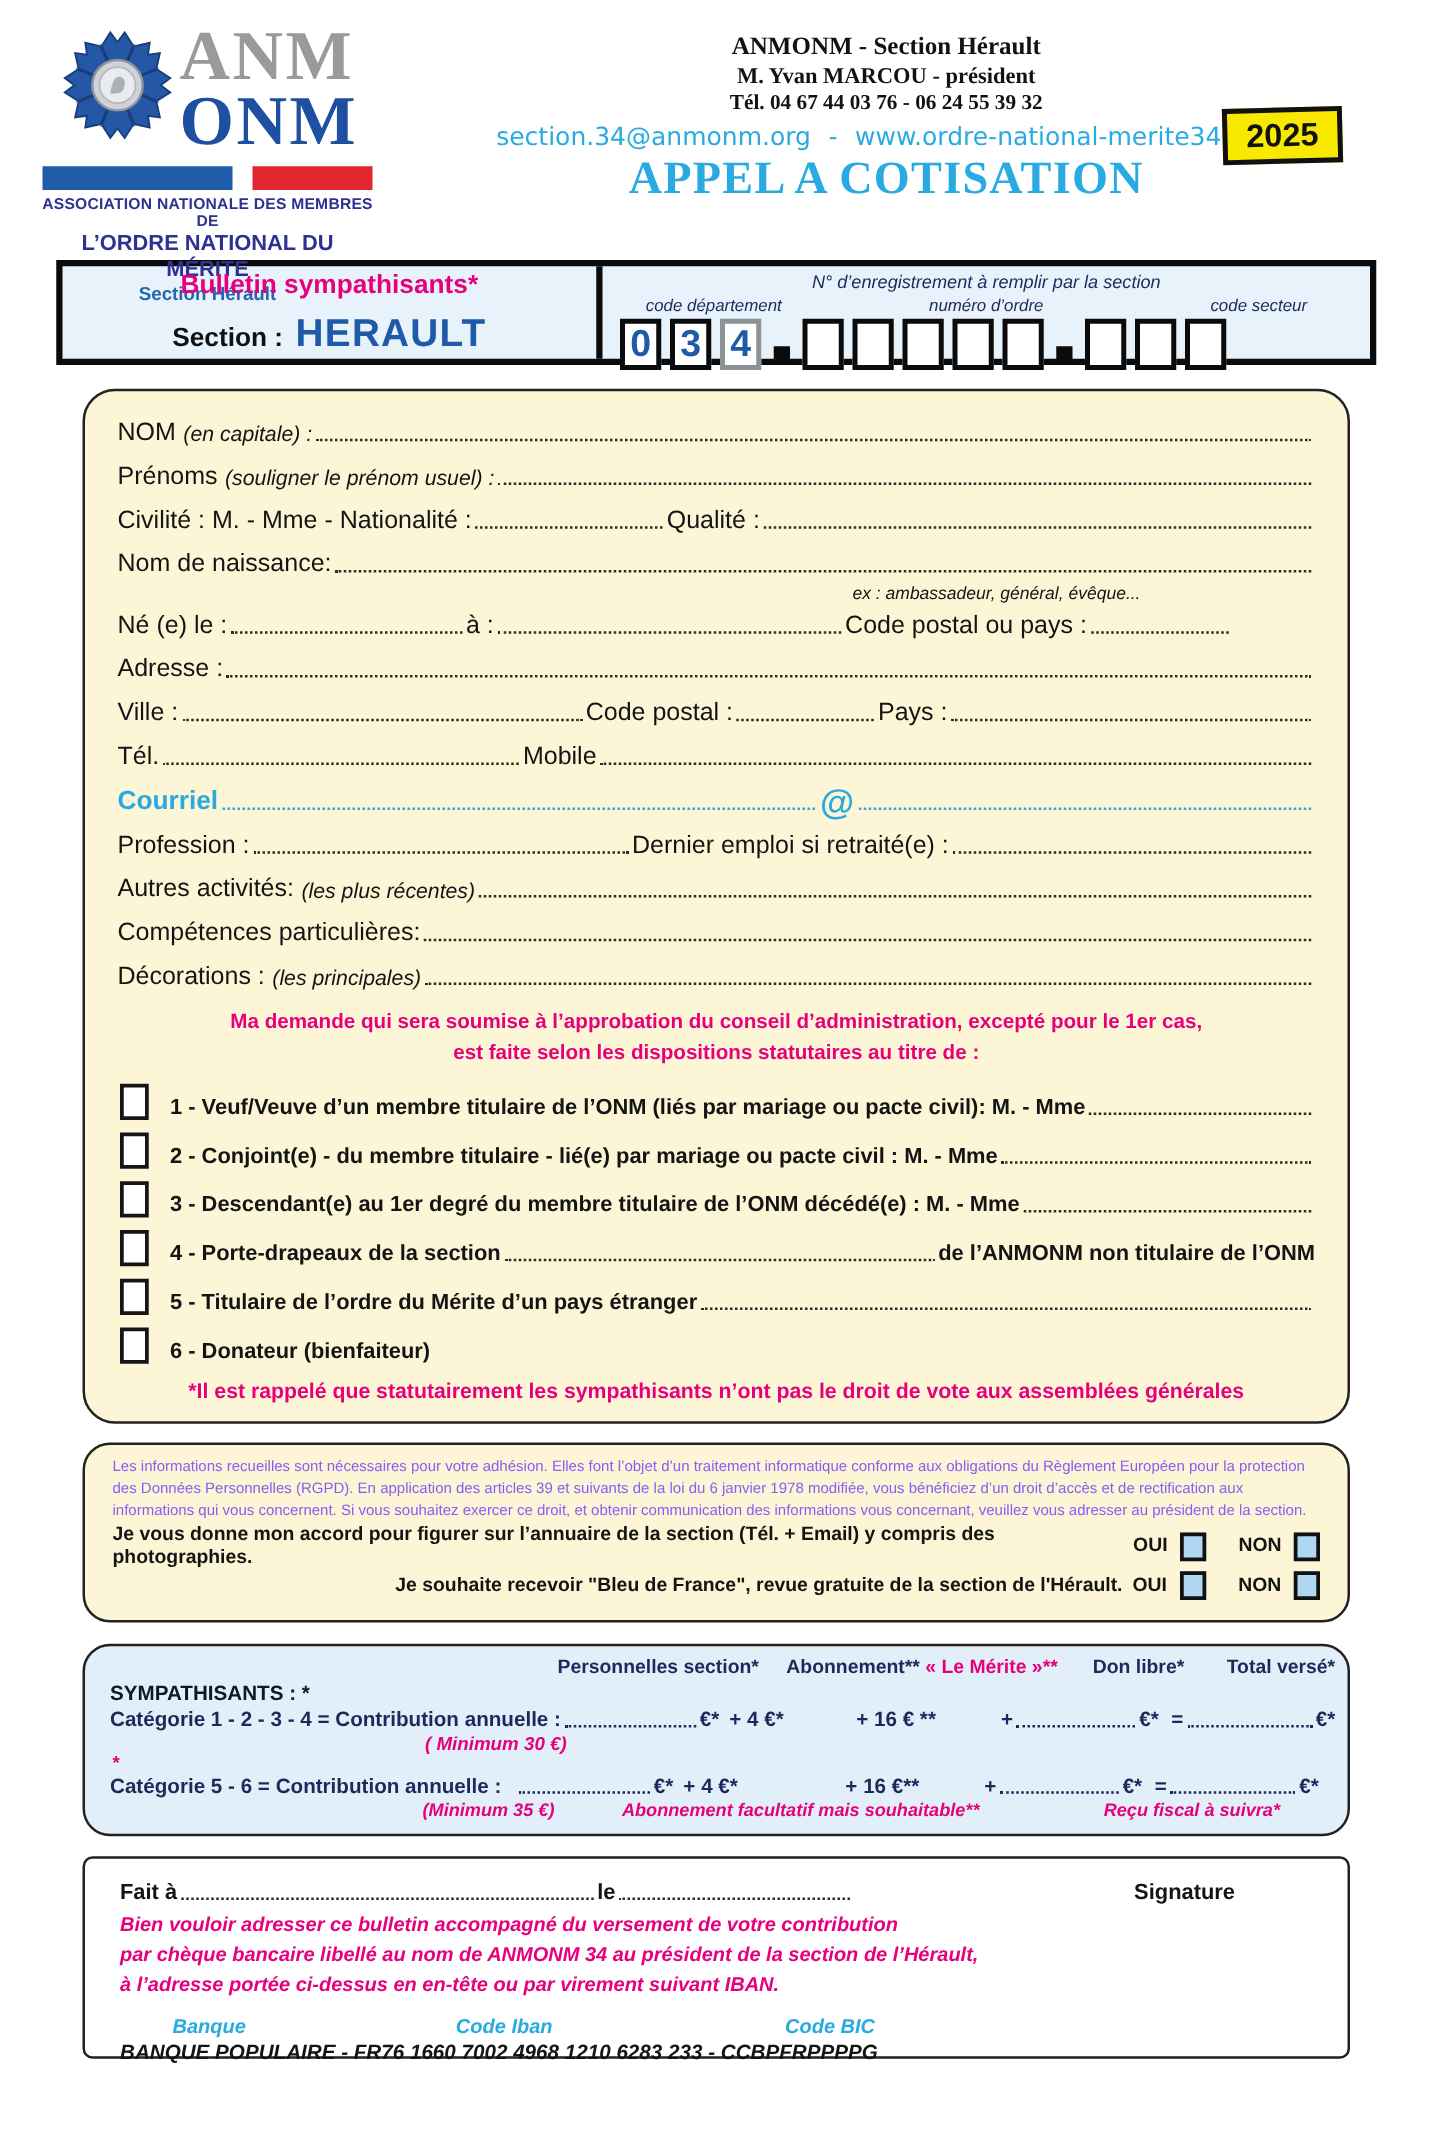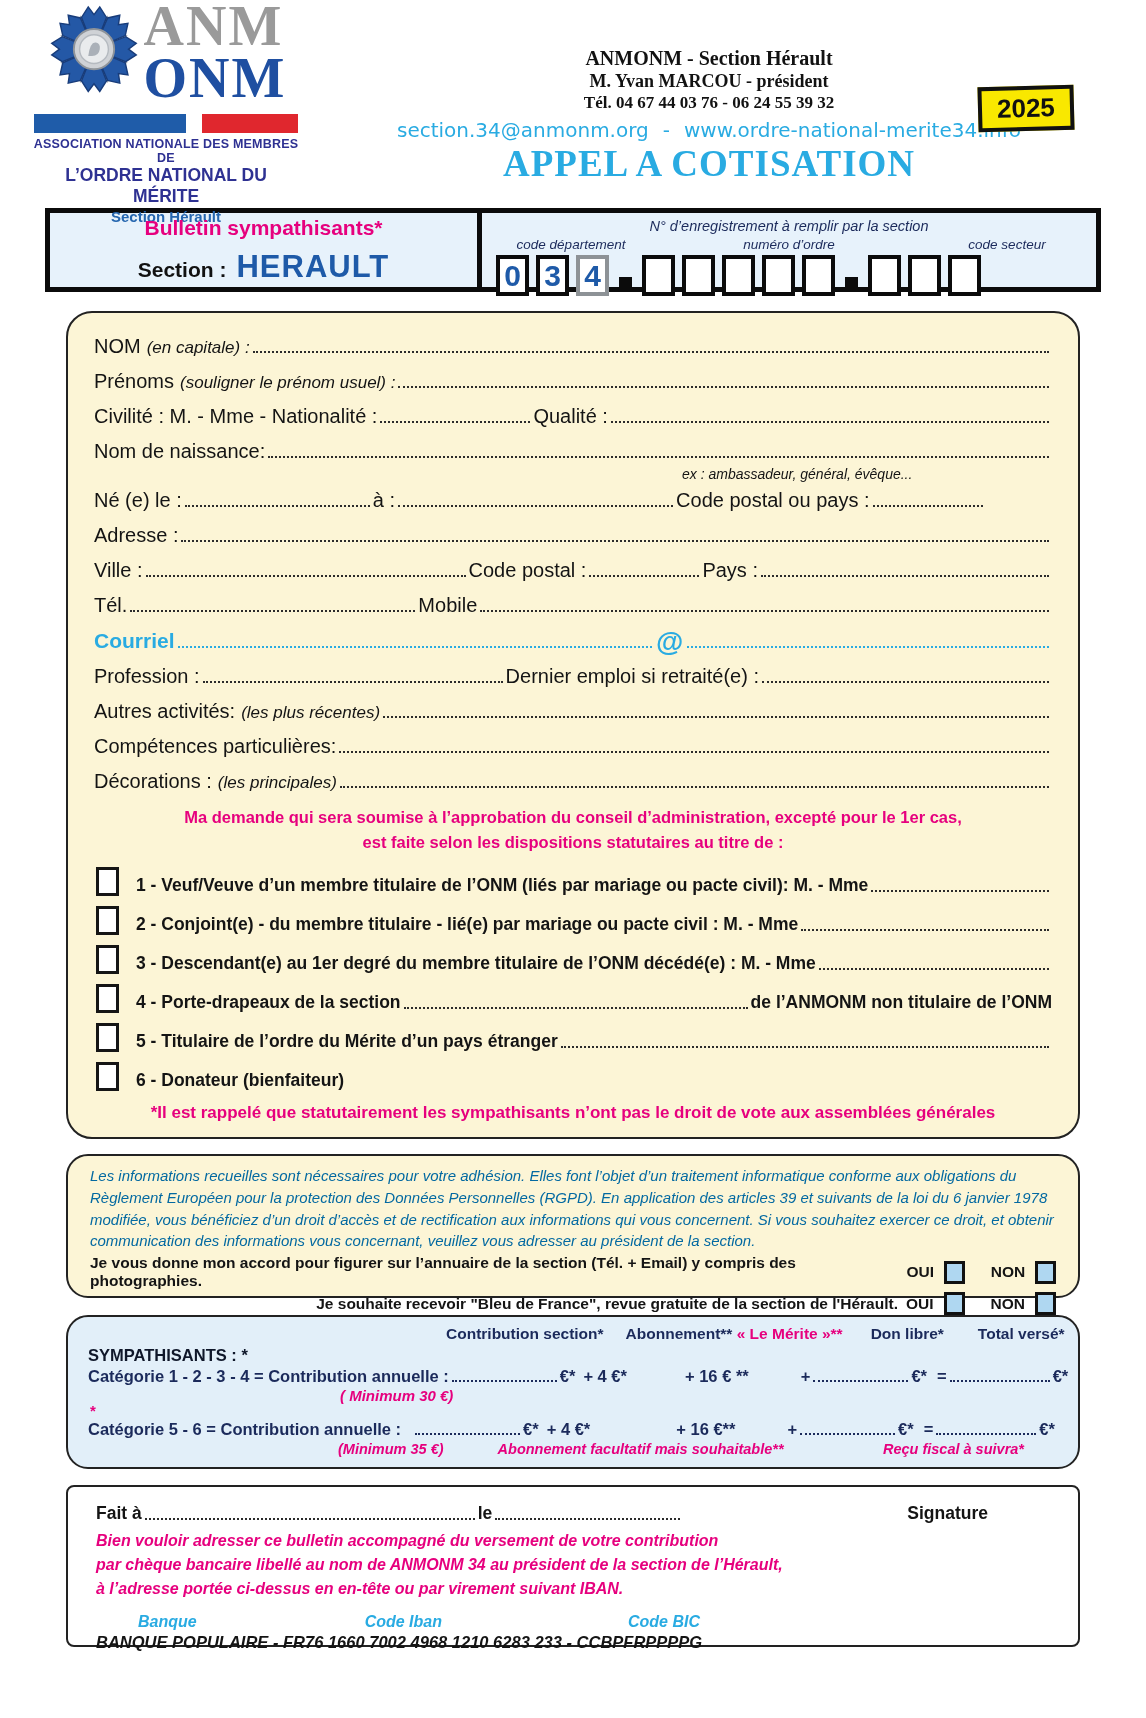--- a/index.html
+++ b/index.html
@@ -1,20 +1,20 @@
 <!DOCTYPE html>
 <html><head>
 <meta charset="utf-8">
 <style>
   * { margin:0; padding:0; box-sizing:border-box; }
   body { background:#ffffff; font-family:"Liberation Sans", sans-serif; }
   .page { position:relative; width:1146px; height:1718px; background:#fff; overflow:hidden; }
 
   
-  .hdr { display:flex; padding:16px 30px 0 30px; height:206px;align-items:center; }
+  .hdr { display:flex; padding:16px 30px 0 30px; height:206px; }
   .logo { width:272px; flex:0 0 272px; text-align:center; }
   .logo-row { display:flex; align-items:center; justify-content:center; }
   .medal { width:96px; height:112px; margin-right:2px; flex:0 0 96px; }
   .logo-letters { text-align:left; font-family:"Liberation Serif", serif; font-weight:700; }
   .anm { font-size:56px; line-height:.92; color:#9a9a9a; letter-spacing:2px; }
   .onm { font-size:56px; line-height:.92; color:#1F4FA1; letter-spacing:2px; }
   .flagbar { display:flex; height:19px; margin:5px 4px 4px 4px; }
   .fb-blue { width:152px; background:#1F5CA9; }
   .fb-gap  { width:16px; background:transparent; }
   .fb-red  { width:96px; background:#E0272E; }
@@ -70,21 +70,21 @@
   .notice { color:#E6007E; font-weight:700; text-align:center; font-size:16.5px; line-height:1.5; margin:4px 0 12px 0; }
   .cat-row { display:flex; align-items:flex-end; margin-bottom:10px; white-space:nowrap; }
   .cat-box { flex:0 0 23px; height:29px; border:3px solid #151515; background:#fff; margin:0 17px 0 2px; align-self:center; }
   .cat-label { font-weight:700; font-size:17.5px; }
   .cat-row .dots { border-bottom:2.2px dotted #2b2b2b; margin-bottom:4px; }
   .footnote { color:#E6007E; font-weight:700; font-size:17px; text-align:center; margin-top:12px; }
 
   
   .rgpdbox { margin:15px 66px 0 66px; height:144px; border:2px solid #222; border-radius:22px;
              background:#FCF5D6; padding:9px 22px 6px 22px; }
-  .rgpd-body { font-style:italic; font-size:15px; line-height:1.45; color:#0369a1; }
+  .rgpd-body { font-size:12px; line-height:1.45; color:#8b5cf6; }
   .consent { display:flex; justify-content:flex-end; align-items:center; font-weight:700; font-size:15.5px; margin-top:2px; color:#141414; }
   .cbox { width:21px; height:23px; border:3.5px solid #111; background:#AFD7F1; margin-left:10px; }
   .consent .non { margin-left:26px; }
 
   
   .contribbox { margin:17px 66px 0 66px; height:154px; border:2px solid #222; border-radius:22px;
                 background:#E2EFF9; padding:8px 20px 0 20px; color:#1B2A5B; font-weight:700; }
   .chead { display:flex; font-size:15.5px; white-space:nowrap; }
   .ch0 { margin-left:358px; } .chA { margin-left:22px; } .ch3 { margin-left:28px; } .ch4 { margin-left:34px; }
   .mag { color:#E6007E; }
@@ -334,21 +334,21 @@
       <span>Je souhaite recevoir "Bleu de France", revue gratuite de la section de l'Hérault.</span>
       <span class="oui" style="margin-left:8px">OUI</span>
       <span class="cbox"></span>
       <span class="non">NON</span>
       <span class="cbox"></span>
     </div>
   </section>
 
   <section class="contribbox">
     <div class="chead">
-      <span class="ch0">Contribution section*</span>
+      <span class="ch0">Personnelles section*</span>
       <span class="chA"><span>Abonnement**</span> <span class="mag">« Le Mérite »**</span></span>
       <span class="ch3">Don libre*</span>
       <span class="ch4">Total versé*</span>
     </div>
     <div class="sym">SYMPATHISANTS : *</div>
     <div class="crow">
       <span>Catégorie 1 - 2 - 3 - 4  = Contribution annuelle :</span>
       <span class="dots cd105"></span>
       <span>€*</span>
       <span style="margin-left:8px">+  4 €*</span>

